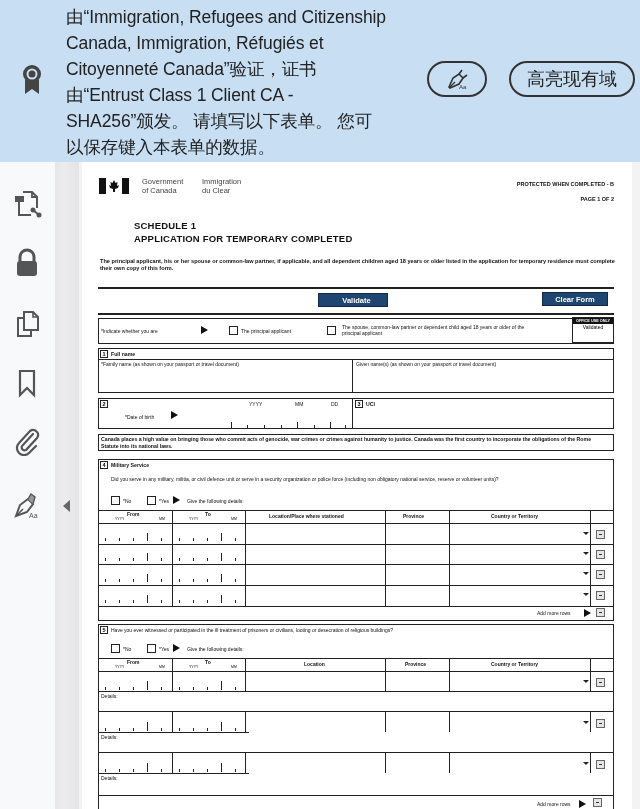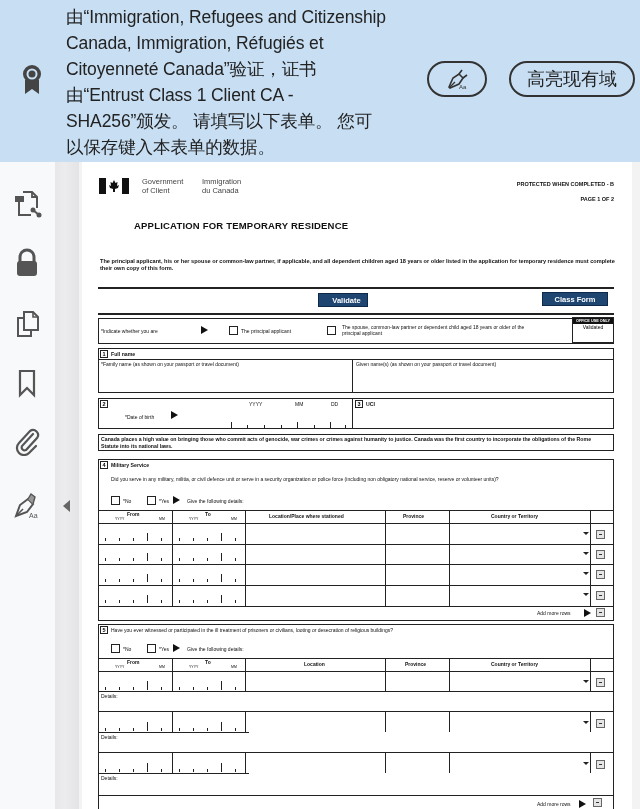--- a/index.html
+++ b/index.html
@@ -119,37 +119,38 @@
   </div>
 
   <div class="page">
     <svg class="flag" viewBox="0 0 30 16">
       <rect x="0" y="0" width="7" height="16" fill="#111"></rect>
       <rect x="23" y="0" width="7" height="16" fill="#111"></rect>
       <path d="M15 2 L16.5 5 L18.5 4 L18 8 L20 7 L19 10 L16 11 L16 14 L14 14 L14 11 L11 10 L10 7 L12 8 L11.5 4 L13.5 5 Z" fill="#111"></path>
     </svg>
     <div class="gov" style="left:60px">
       <div>Government</div>
-      <div>of Client</div>
+      <div>of Canada</div>
     </div>
     <div class="gov" style="left:120px">
       <div>Immigration</div>
-      <div>du Canada</div>
+      <div>du Clear</div>
     </div>
     <div class="prot">PROTECTED WHEN COMPLETED - B</div>
     <div class="pg">PAGE 1 OF 2</div>
 
     <div class="sched">
-      <div>APPLICATION FOR TEMPORARY RESIDENCE</div>
+      <div>SCHEDULE 1</div>
+      <div>APPLICATION FOR TEMPORARY COMPLETED</div>
     </div>
     <div class="intro">The principal applicant, his or her spouse or common-law partner, if applicable, and all dependent children aged 18 years or older listed in the application for temporary residence must complete their own copy of this form.</div>
 
     <div class="hr" style="top:125px"></div>
-    <div class="bbtn" style="left:236px; top:131px; width:50px; height:14px;padding-left:7px;">Validate</div>
-    <div class="bbtn" style="left:460px; top:130px; width:66px; height:14px;">Class Form</div>
+    <div class="bbtn" style="left:236px; top:131px; width:70px; height:14px;padding-left:7px;">Validate</div>
+    <div class="bbtn" style="left:460px; top:130px; width:66px; height:14px;">Clear Form</div>
     <div class="hr" style="top:151px"></div>
 
     <div class="box" style="left:16px; top:156px; width:516px; height:26px;">
       <div class="lbl" style="left:2px; top:9px;">*Indicate whether you are</div>
       <div class="tri" style="left:102px; top:7px;"></div>
       <div class="cb" style="left:130px; top:7px;"></div>
       <div class="lbl" style="left:142px; top:9px;">The principal applicant</div>
       <div class="cb" style="left:228px; top:7px;"></div>
       <div class="lbl" style="left:243px; top:5px; width:200px; white-space:normal; line-height:6px;">The spouse, common-law partner or dependent child aged 18 years or older of the principal applicant</div>
       <div style="position:absolute; right:-1px; top:-2px; width:42px; height:26px; border:1.2px solid #222; background:#fff;">

